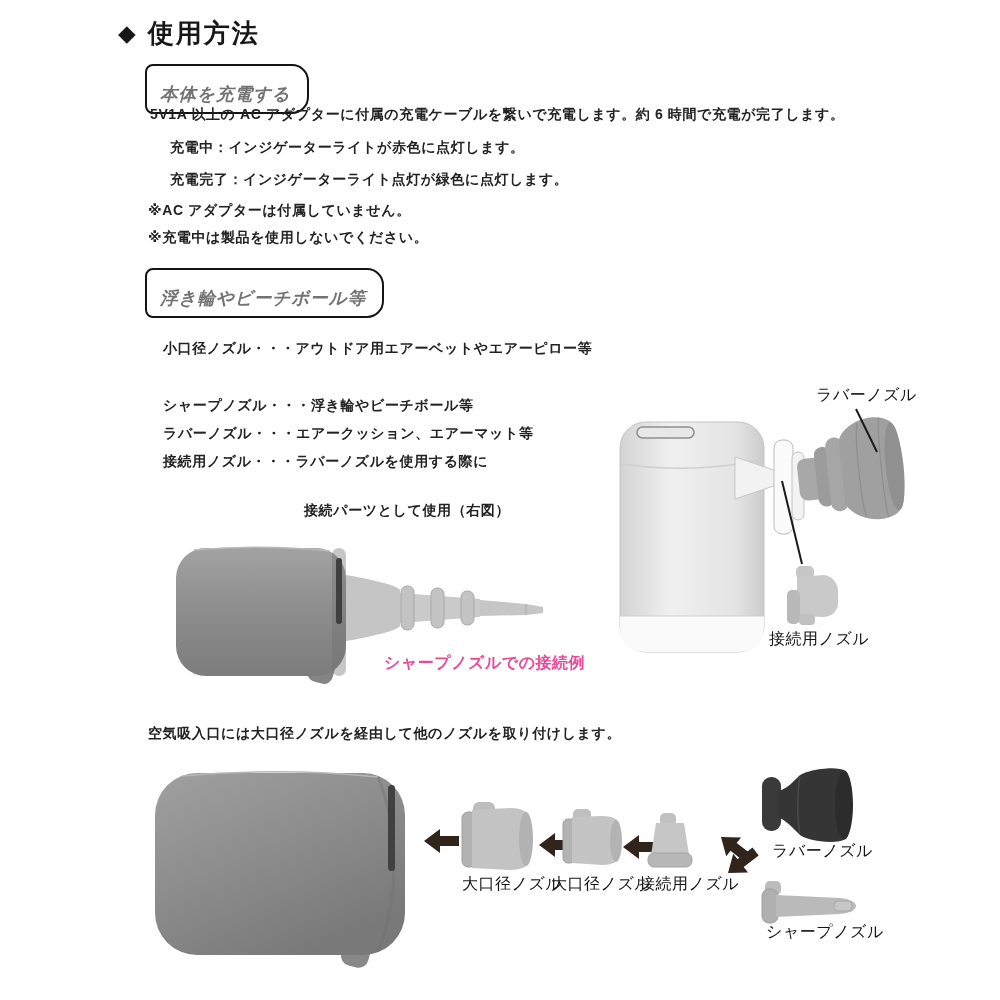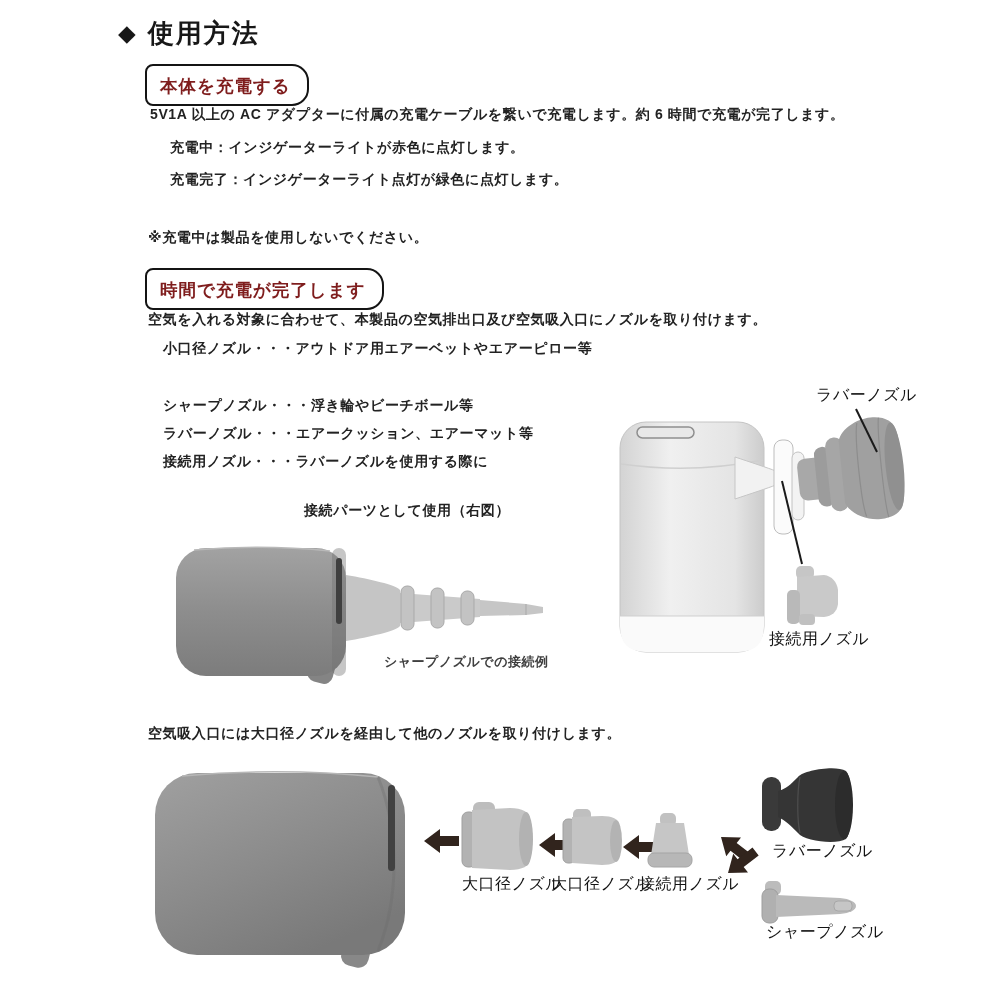--- a/index.html
+++ b/index.html
@@ -5,46 +5,47 @@
   html,body{margin:0;padding:0;background:#ffffff;}
   .page{
     position:relative;width:1000px;height:1000px;background:#ffffff;overflow:hidden;
     font-family:"Liberation Sans","DejaVu Sans",sans-serif;color:#1e1e1e;
   }
   .abs{position:absolute;white-space:nowrap;}
   .page-title{font-size:26px;font-weight:700;color:#171717;letter-spacing:2px;display:flex;align-items:center;gap:10px;}
   .title-diamond{font-size:23px;line-height:1;}
   .heading-box{
     display:inline-block;border:2.5px solid #141414;border-radius:8px 17px 17px 8px;
-    padding:8px 16px 6px 13px;font-size:17.5px;font-weight:700;color:#7f1d1d;background:#fff;
+    padding:16px 16px 6px 13px;font-size:17.5px;font-weight:700;color:#737373;background:#fff;
     letter-spacing:1px;
+    font-style:italic;
   }
   .body-text{font-size:14px;font-weight:600;color:#222;letter-spacing:0.6px;}
   .fig-label{font-size:16px;font-weight:400;color:#141414;letter-spacing:0.5px;}
-  .caption{font-size:13px;font-weight:700;color:#404040;letter-spacing:0.5px;}
+  .caption{font-size:16px;font-weight:700;color:#ec4899;letter-spacing:0.5px;}
   svg{display:block;}
 </style>
 </head>
 <body>
 
 <div class="page">
 
   <div class="abs page-title" style="left:118px;top:16px;">
     <span class="title-diamond">◆</span>
     <span>使用方法</span>
   </div>
 
   <div class="abs heading-box" style="left:145px;top:64px;">本体を充電する</div>
   <div class="abs body-text" style="left:150px;top:106px;">5V1A 以上の AC アダプターに付属の充電ケーブルを繋いで充電します。約 6 時間で充電が完了します。</div>
   <div class="abs body-text" style="left:170px;top:139px;">充電中：インジゲーターライトが赤色に点灯します。</div>
   <div class="abs body-text" style="left:170px;top:171px;">充電完了：インジゲーターライト点灯が緑色に点灯します。</div>
+  <div class="abs body-text" style="left:148px;top:202px;">※AC アダプターは付属していません。</div>
   <div class="abs body-text" style="left:148px;top:229px;text-align:right;">※充電中は製品を使用しないでください。</div>
 
-  <div class="abs heading-box" style="left:145px;top:268px;">時間で充電が完了します</div>
-  <div class="abs body-text" style="left:148px;top:311px;">空気を入れる対象に合わせて、本製品の空気排出口及び空気吸入口にノズルを取り付けます。</div>
+  <div class="abs heading-box" style="left:145px;top:268px;">浮き輪やビーチボール等</div>
   <div class="abs body-text" style="left:163px;top:340px;">小口径ノズル・・・アウトドア用エアーベットやエアーピロー等</div>
   <div class="abs body-text" style="left:163px;top:397px;">シャープノズル・・・浮き輪やビーチボール等</div>
   <div class="abs body-text" style="left:163px;top:425px;">ラバーノズル・・・エアークッション、エアーマット等</div>
   <div class="abs body-text" style="left:163px;top:453px;">接続用ノズル・・・ラバーノズルを使用する際に</div>
   <div class="abs body-text" style="left:304px;top:502px;">接続パーツとして使用（右図）</div>
 
   <svg class="abs" style="left:600px;top:378px;" width="320" height="302" viewBox="0 0 320 302">
     <defs>
       <linearGradient id="gPumpW" x1="0" y1="0" x2="1" y2="0">
         <stop offset="0" stop-color="#d3d3d3"></stop>

